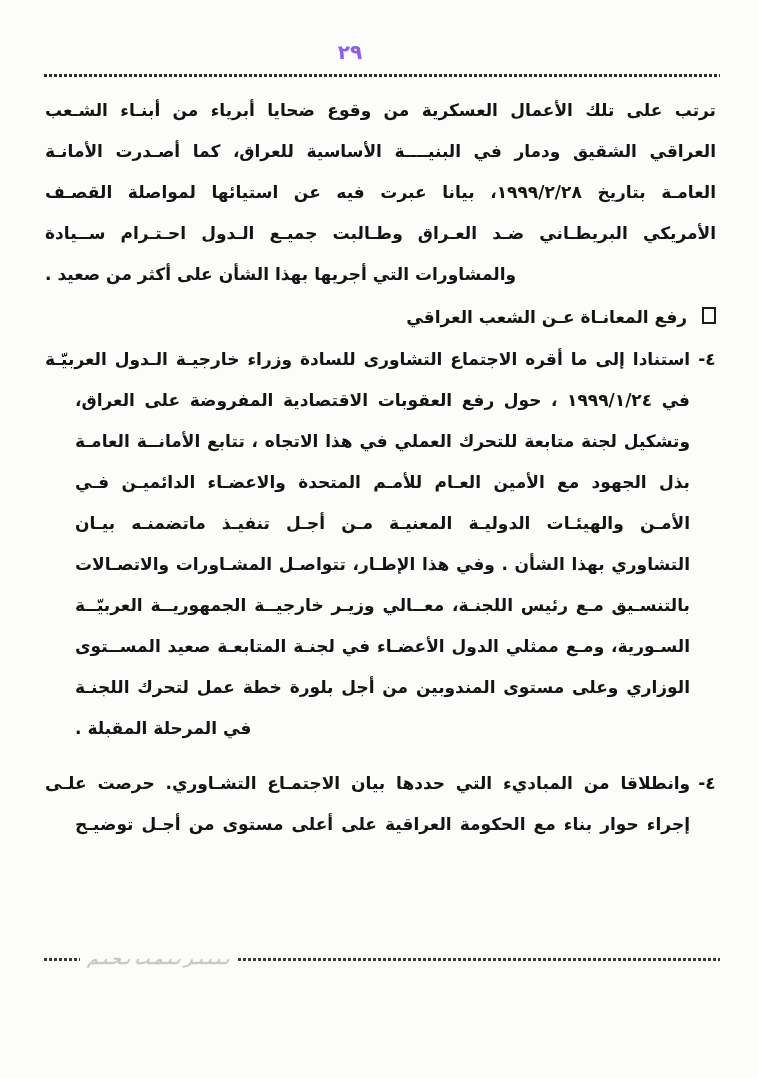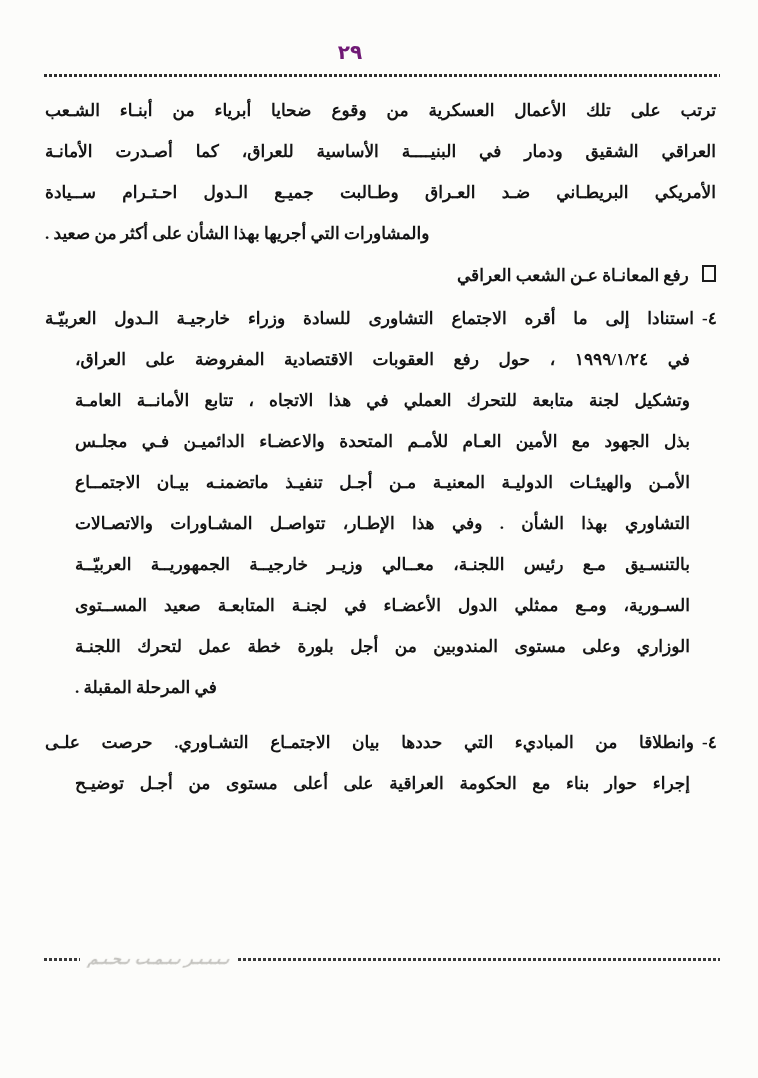--- a/index.html
+++ b/index.html
@@ -7,32 +7,32 @@
     width:758px; height:1078px;
     background:#fcfcfa;
     position:relative;
     font-family:"DejaVu Sans", sans-serif;
     color:#1c1c1c;
     overflow:hidden;
   }
   .pagenum {
     position:absolute; top:40px; left:0; right:58px;
     text-align:center;
-    font-size:20px; font-weight:bold; color:#701a75;
+    font-size:20px; font-weight:bold; color:#8b5cf6;
     letter-spacing:2px;
   }
   .rule {
     position:absolute; height:3px;
     background-image:repeating-linear-gradient(90deg,#2d2d2d 0 3px, transparent 3px 5px);
   }
   .rule-header { top:74px; left:44px; right:38px; }
   .bodytext {
     position:absolute; top:90px; right:42px; left:45px;
     direction:rtl;
-    font-size:17px; font-weight:bold; color:#141414;font-family:Liberation Serif, serif;
+    font-size:17px; font-weight:bold; color:#141414;
   }
   .line { height:41px; line-height:41px; overflow:hidden; }
   .j { text-align:justify; text-align-last:justify; }
   .r { text-align:left; }
   .p1-last { padding-right:58px; }
   .cont { padding-right:26px;margin-left:30px; }
   .heading { height:44px; line-height:44px; text-align:right; overflow:hidden; }
   .sq {
     display:inline-block; width:10px; height:13px;
     border:2px solid #1c1c1c; background:transparent;
@@ -66,20 +66,21 @@
 
 <div class="pagenum">٢٩</div>
 
 <div class="rule rule-header"></div>
 
 <div class="bodytext">
 
   <div>
     <div class="line j">ترتب على تلك الأعمال العسكرية من وقوع ضحايا أبرياء من أبنـاء الشـعب</div>
     <div class="line j">العراقي الشقيق ودمار في البنيــــة الأساسية للعراق، كما أصـدرت الأمانـة</div>
+    <div class="line j">العامـة بتاريخ ١٩٩٩/٢/٢٨، بيانا عبرت فيه عن استيائها لمواصلة القصـف</div>
     <div class="line j">الأمريكي البريطـاني ضـد العـراق وطـالبت جميـع الـدول احـتـرام ســيادة</div>
     <div class="line r p1-last">والمشاورات التي أجريها بهذا الشأن على أكثر من صعيد .</div>
   </div>
 
   <div class="heading">
     <span class="sq"></span>
     <span>رفع المعانـاة عـن الشعب العراقي</span>
   </div>
 
   <div>

